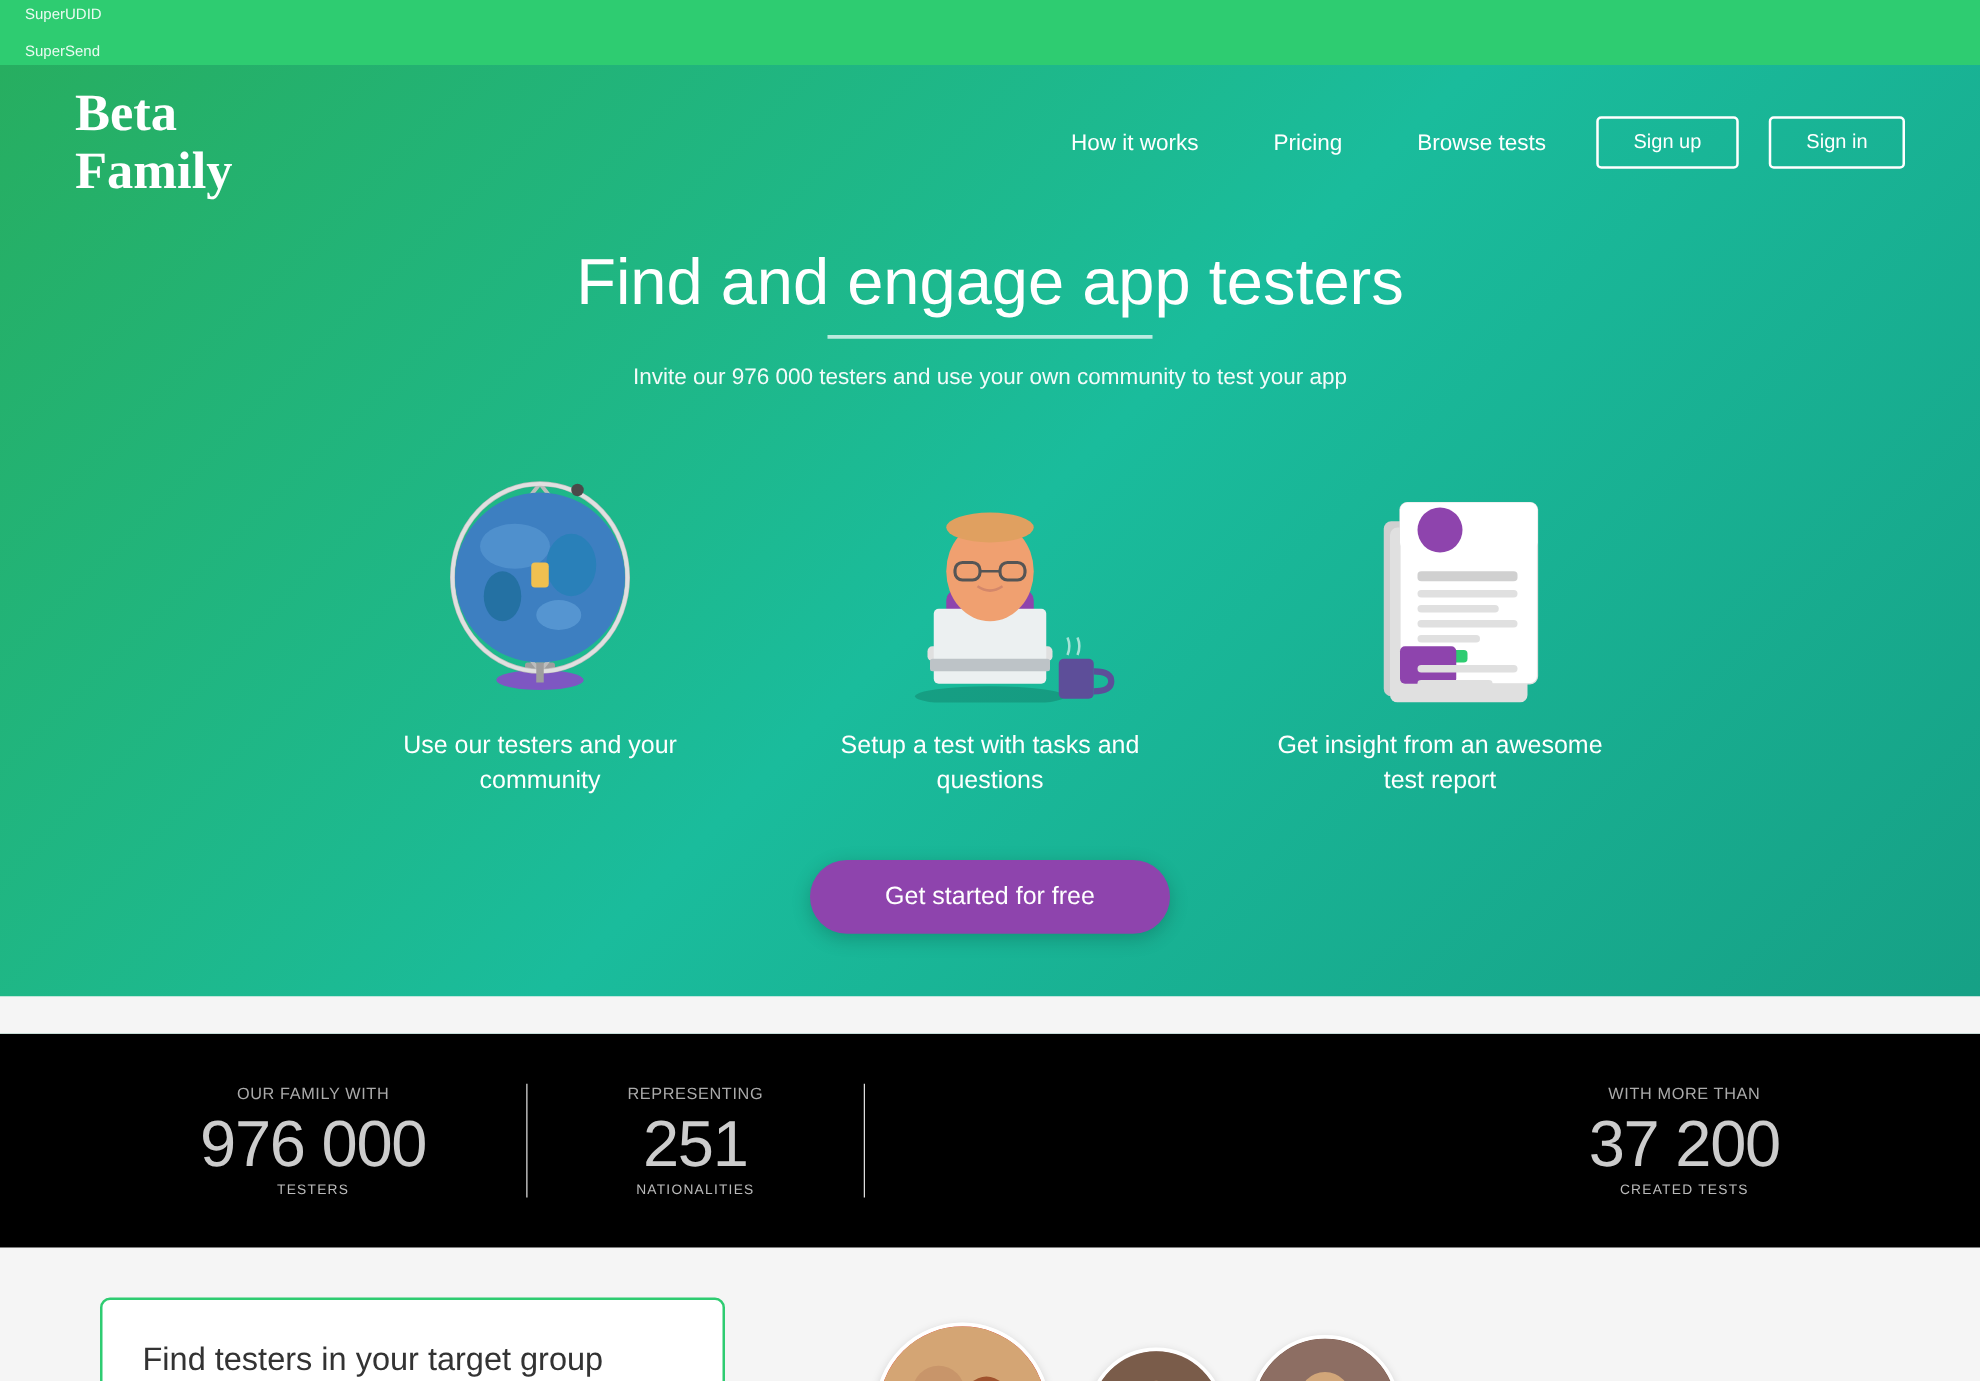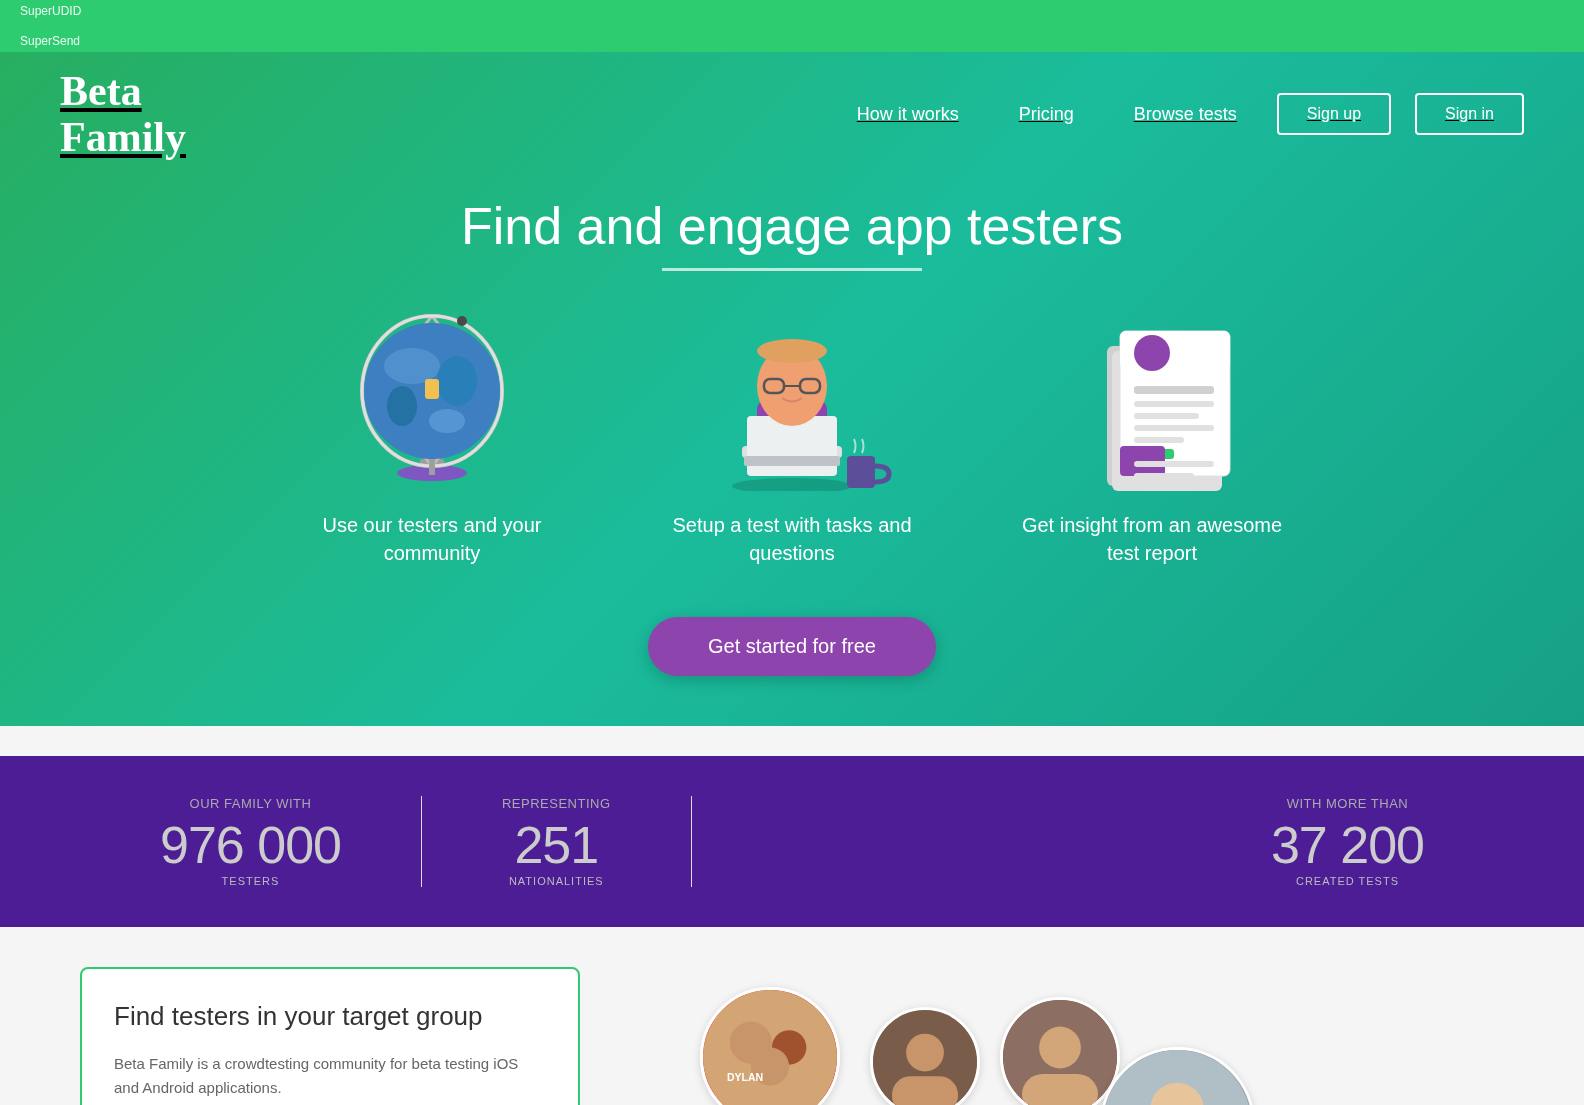--- a/index.html
+++ b/index.html
@@ -26,21 +26,20 @@
       background: linear-gradient(135deg, #27ae60 0%, #1abc9c 50%, #16a085 100%);
       padding-bottom: 80px;
     }
 
     
     nav {
       display: flex;
       align-items: center;
       padding: 16px 60px;
       gap: 0;
-      text-decoration: underline;
     }
     .logo {
       margin-right: auto;
     }
     .logo-text {
       font-size: 42px;
       font-weight: bold;
       color: white;
       font-family: 'Georgia', cursive;
       line-height: 1.1;
@@ -141,21 +140,21 @@
       border-radius: 50px;
       padding: 18px 60px;
       font-size: 20px;
       cursor: pointer;
       font-weight: 500;
       box-shadow: 0 4px 15px rgba(0,0,0,0.2);
     }
 
     
     .stats-section {
-      background: #4c1d95;
+      background: #000000;
       display: flex;
       justify-content: center;
       align-items: center;
       padding: 40px 80px;
       gap: 0;
       position: relative;
     }
     .stats-section::before {
       content: '';
       position: absolute;
@@ -272,20 +271,21 @@
     </div>
     <div class="nav-buttons">
       <button class="btn-outline">Sign up</button>
       <button class="btn-outline">Sign in</button>
     </div>
   </nav>
 
   <div class="hero-content">
     <h1 class="hero-title">Find and engage app testers</h1>
     <div class="hero-underline"></div>
+    <p class="hero-subtitle">Invite our 976 000 testers and use your own community to test your app</p>
 
     <div class="steps">
 
       <div class="step">
         <div class="step-illustration">
           <svg viewBox="0 0 200 200" xmlns="http://www.w3.org/2000/svg" class="illustration-svg">
 
             <rect x="88" y="168" width="24" height="14" rx="2" fill="#9e9e9e"></rect>
             <ellipse cx="100" cy="182" rx="35" ry="8" fill="#7e57c2"></ellipse>
 

